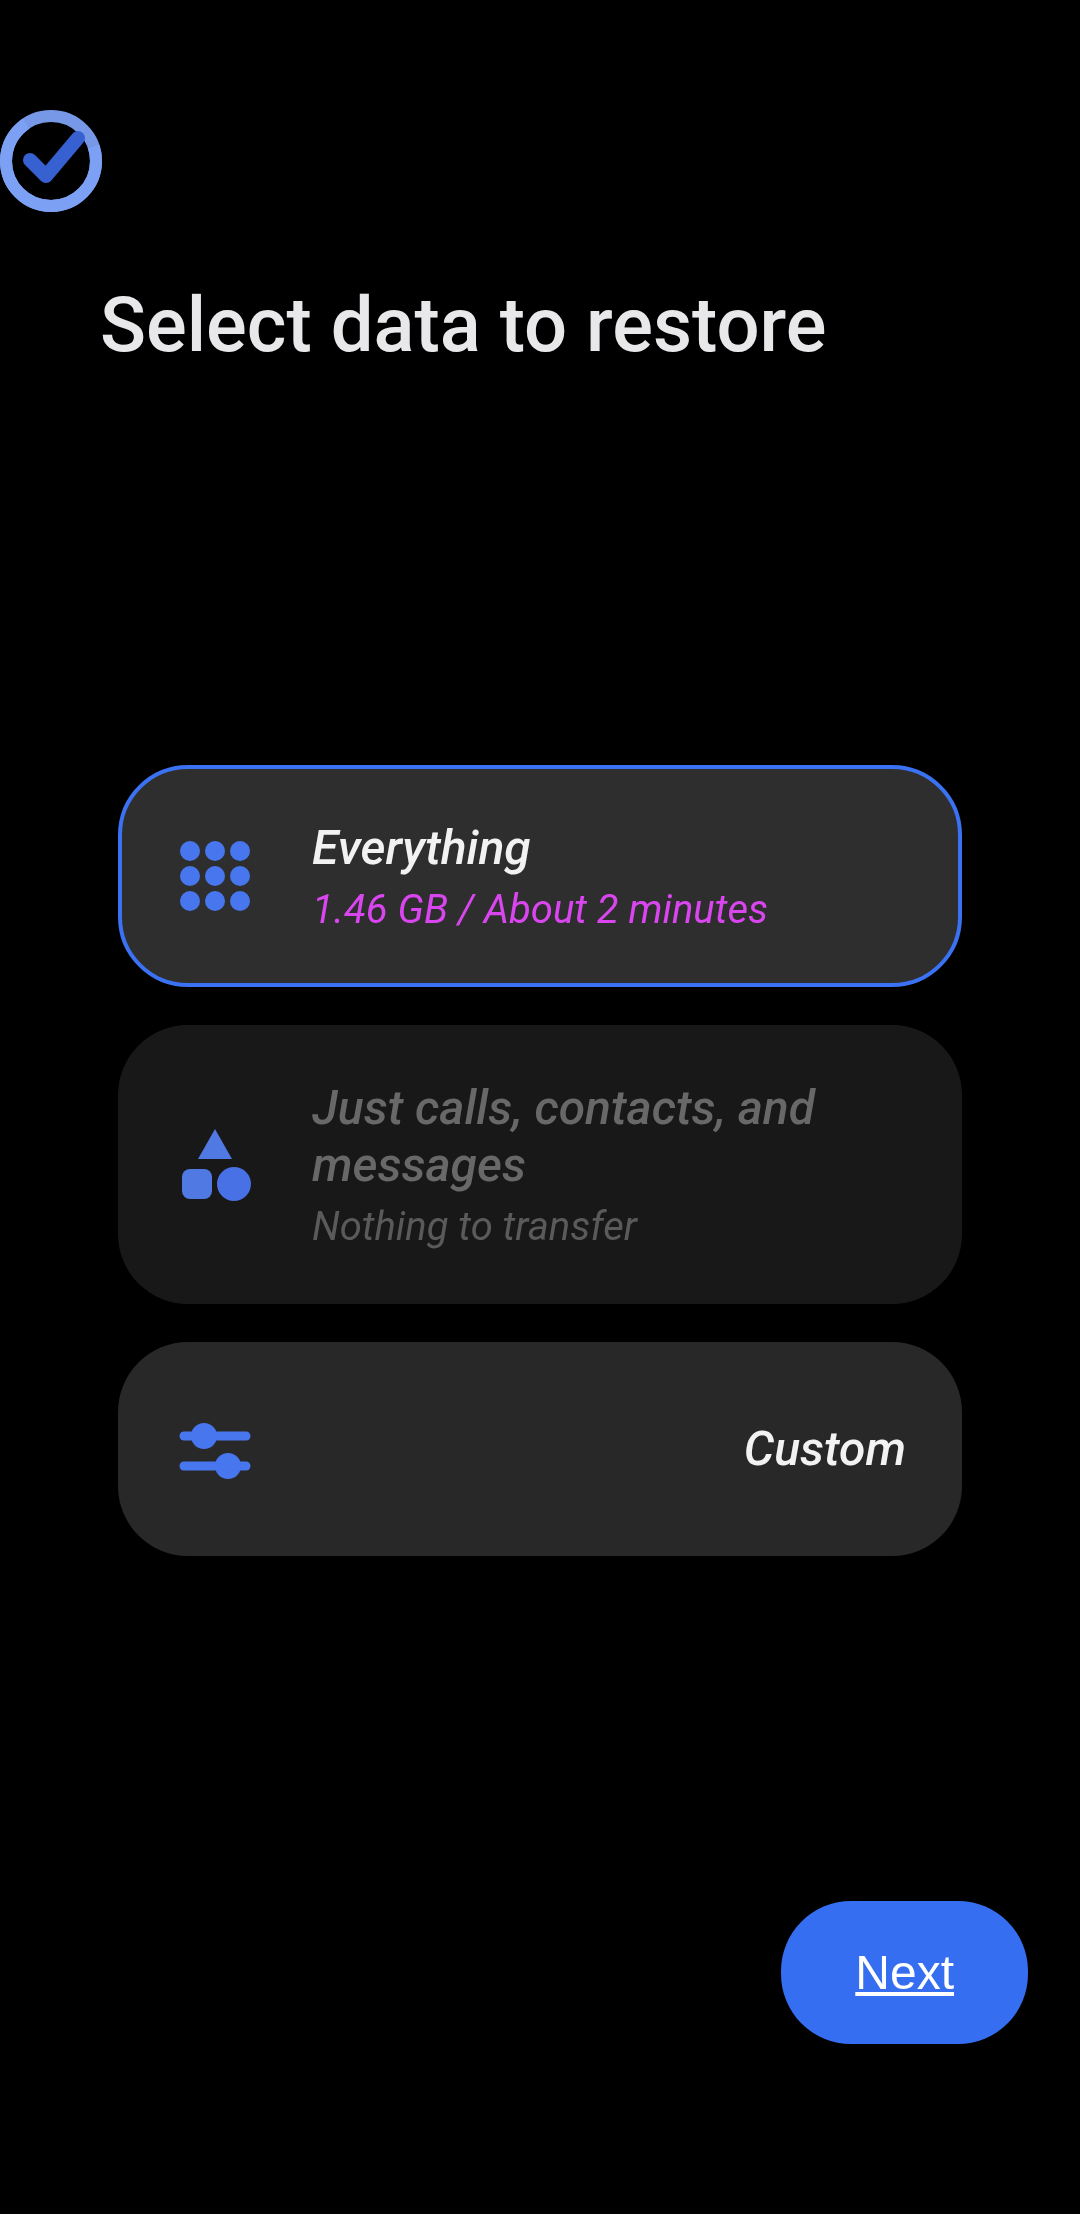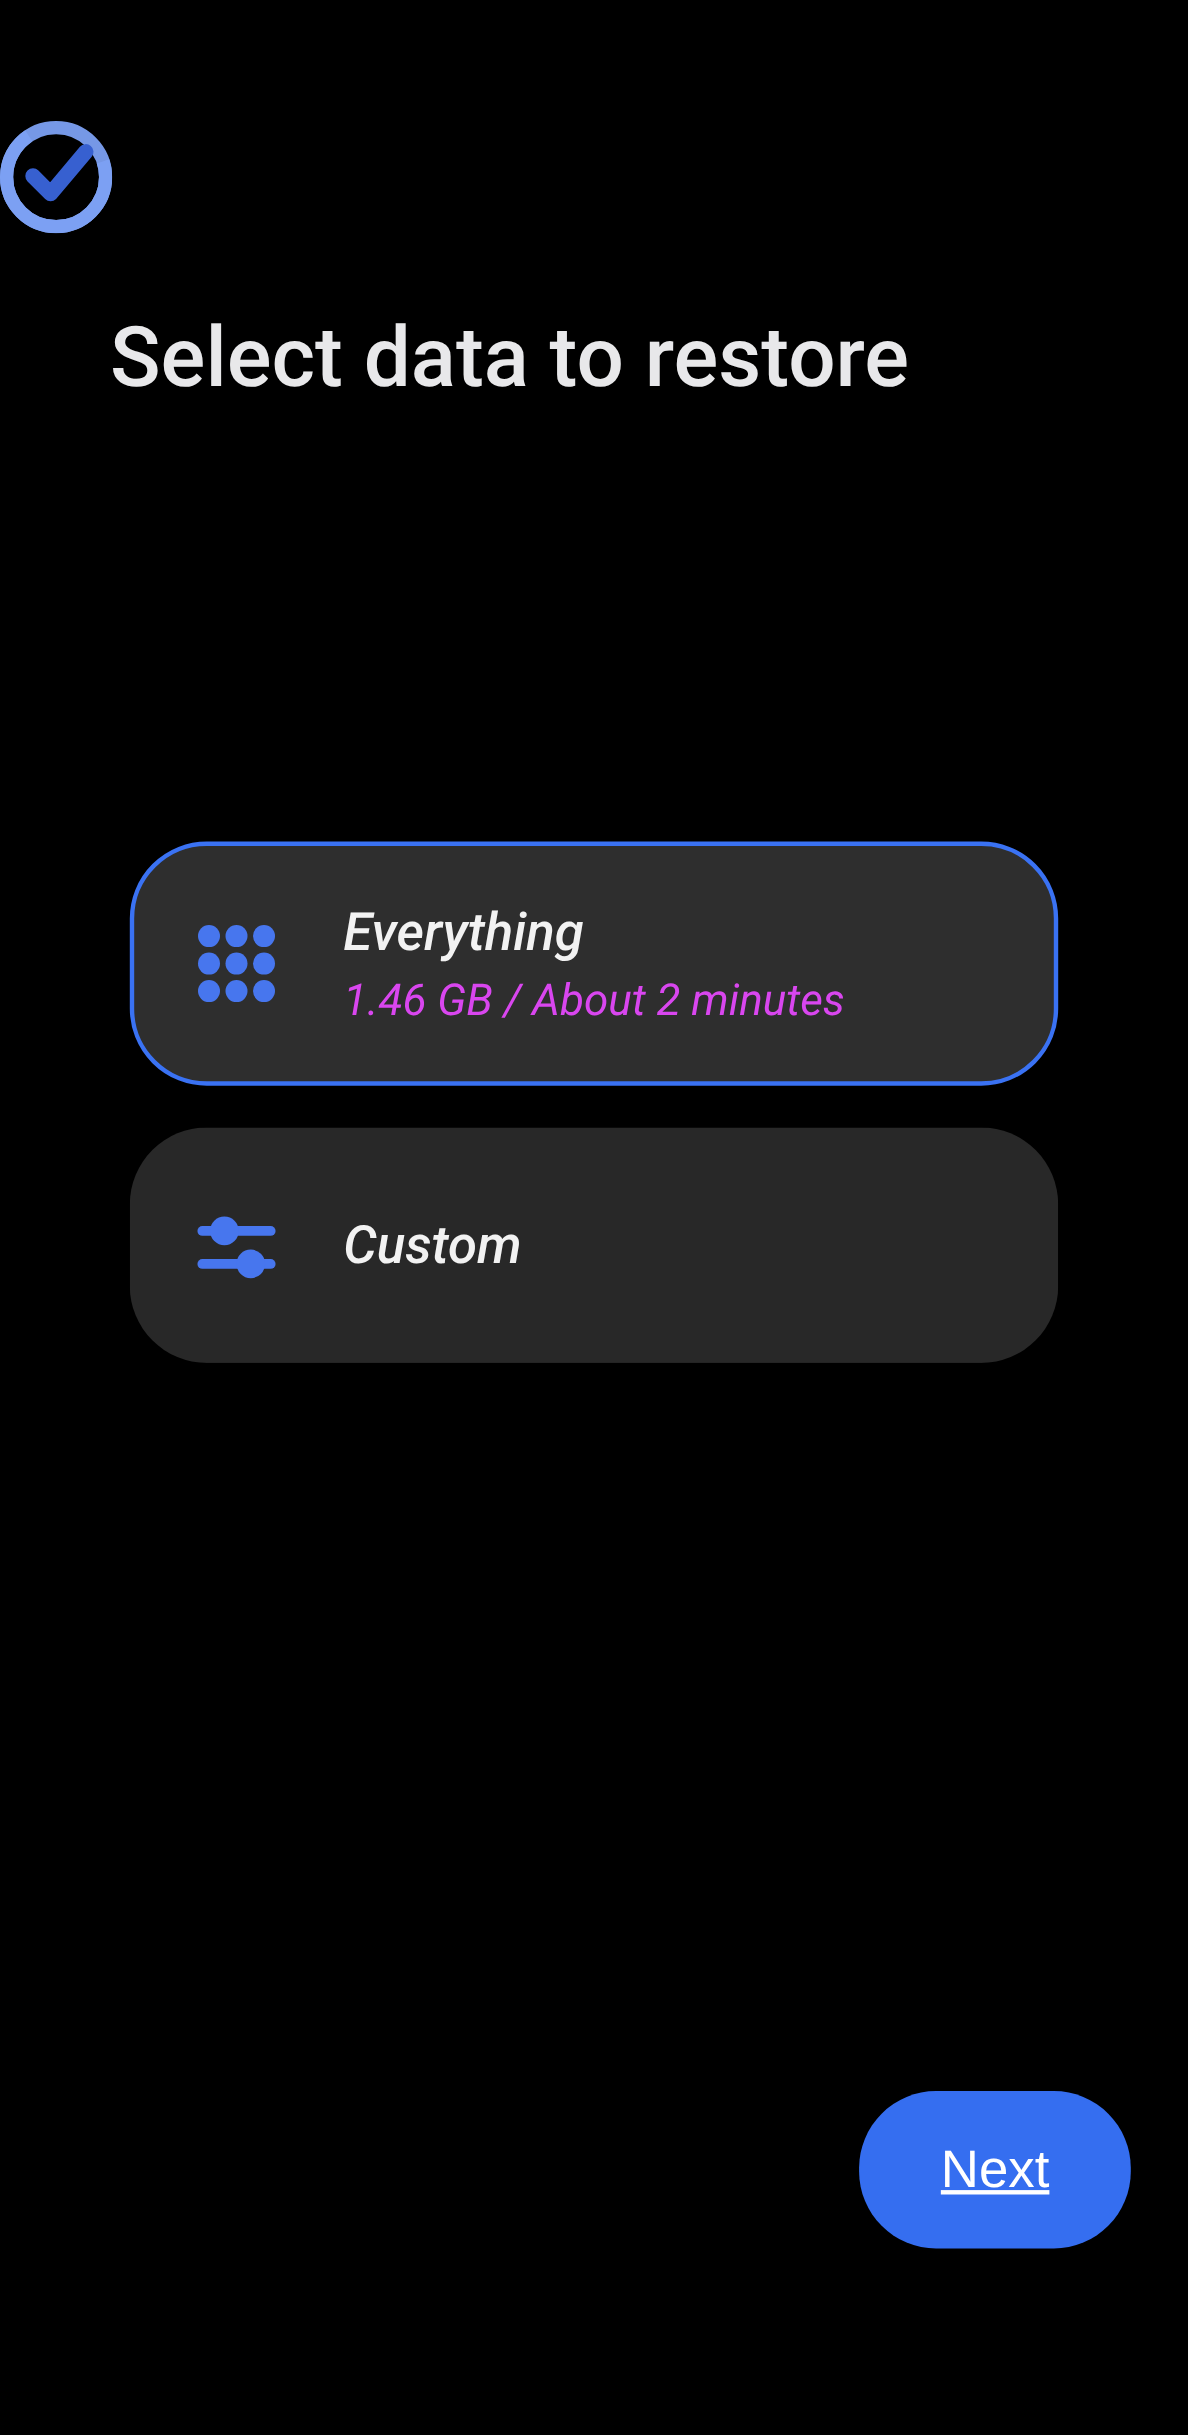--- a/index.html
+++ b/index.html
@@ -76,20 +76,21 @@
       color: #f2f2f2;
       margin-bottom: 10px;
     }
     .option-subtitle {
       font-size: 40px;
       font-weight: 400;
       color: #d946ef;
     }
     .option-card.custom {
       padding: 62px 52px;
+      text-align: right;
     }
     .option-card.custom .option-title {
       margin-bottom: 0;
     }
     .next-button {
       position: absolute;
       bottom: 170px;
       right: 52px;
       background: #356ef0;
       color: #fff;
@@ -131,20 +132,33 @@
         <circle cx="41" cy="66" r="10" fill="#4776ee"></circle>
         <circle cx="66" cy="66" r="10" fill="#4776ee"></circle>
       </svg>
     </div>
     <div class="option-text">
       <div class="option-title">Everything</div>
       <div class="option-subtitle">1.46 GB / About 2 minutes</div>
     </div>
   </div>
 
+  <div class="option-card disabled">
+    <div class="option-icon">
+      <svg width="82" height="82" viewBox="0 0 82 82">
+        <path d="M 41 6 L 58 36 L 24 36 Z" fill="#5179e4"></path>
+        <rect x="8" y="46" width="30" height="30" rx="8" fill="#5179e4"></rect>
+        <circle cx="60" cy="61" r="17" fill="#4871e6"></circle>
+      </svg>
+    </div>
+    <div class="option-text">
+      <div class="option-title">Just calls, contacts, and messages</div>
+      <div class="option-subtitle">Nothing to transfer</div>
+    </div>
+  </div>
 
   <div class="option-card custom">
     <div class="option-icon">
       <svg width="82" height="82" viewBox="0 0 82 82">
         <line x1="10" y1="28" x2="72" y2="28" stroke="#4776ee" stroke-width="9" stroke-linecap="round"></line>
         <circle cx="30" cy="28" r="13" fill="#4776ee"></circle>
         <line x1="10" y1="58" x2="72" y2="58" stroke="#4776ee" stroke-width="9" stroke-linecap="round"></line>
         <circle cx="54" cy="58" r="13" fill="#4776ee"></circle>
       </svg>
     </div>

